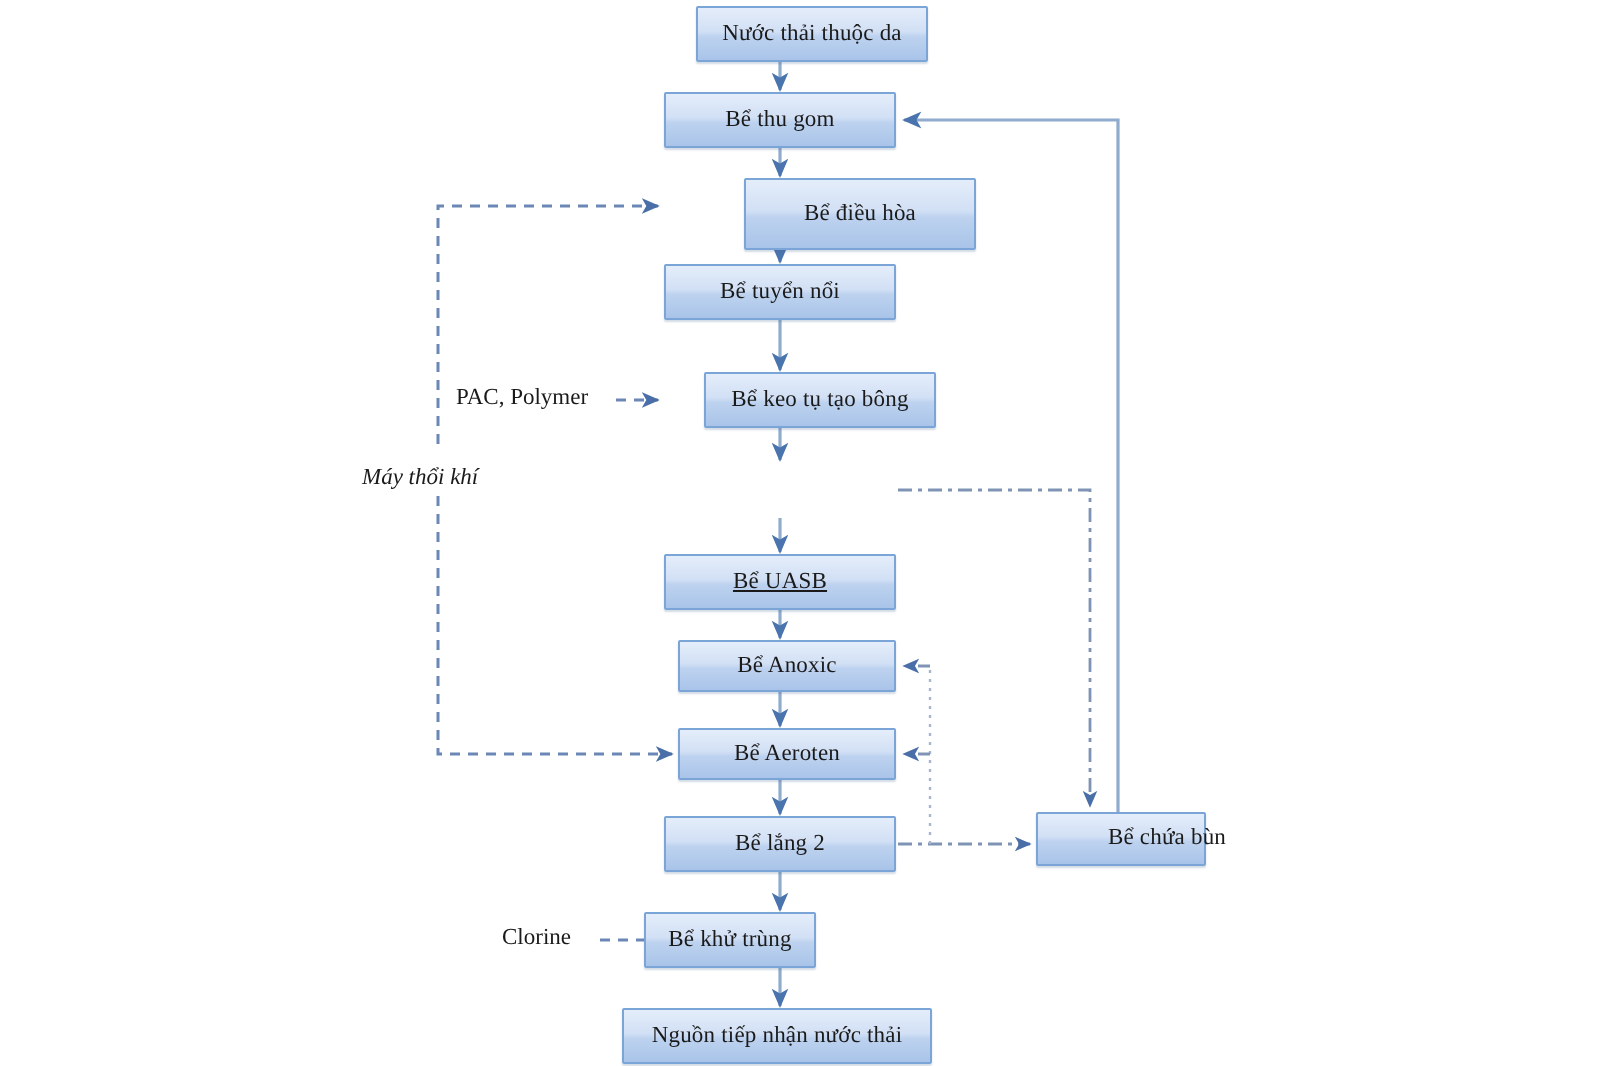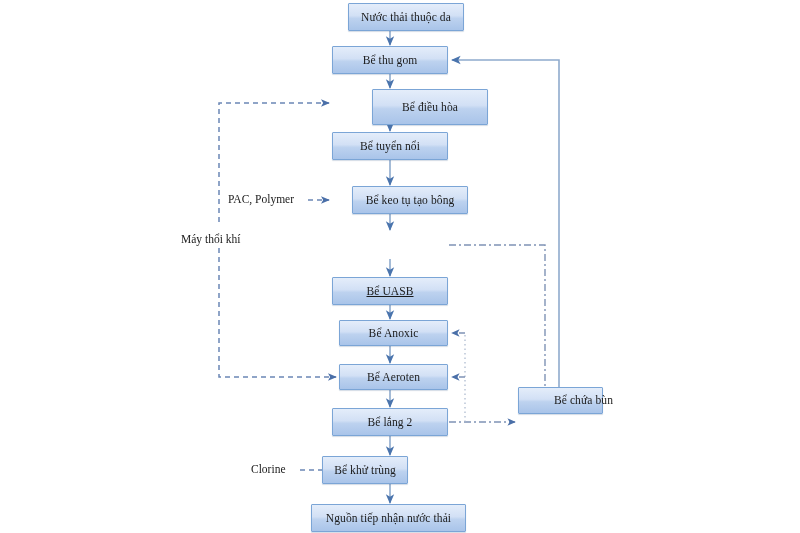--- a/index.html
+++ b/index.html
@@ -106,19 +106,19 @@
   <div class="node" style="left:332px;top:46px;width:116px;height:28px;">Bể thu gom</div>
   <div class="node" style="left:332px;top:89px;width:116px;height:36px;margin-left:40px;">Bể điều hòa</div>
   <div class="node" style="left:332px;top:132px;width:116px;height:28px;">Bể tuyển nổi</div>
   <div class="node" style="left:332px;top:186px;width:116px;height:28px;margin-left:20px;">Bể keo tụ tạo bông</div>
   <div class="node" style="left:332px;top:277px;width:116px;height:28px;text-decoration:underline;">Bể UASB</div>
   <div class="node" style="left:339px;top:320px;width:109px;height:26px;font-family:Liberation Serif, serif;">Bể Anoxic</div>
   <div class="node" style="left:339px;top:364px;width:109px;height:26px;">Bể Aeroten</div>
   <div class="node" style="left:332px;top:408px;width:116px;height:28px;">Bể lắng 2</div>
   <div class="node" style="left:322px;top:456px;width:86px;height:28px;">Bể khử trùng</div>
   <div class="node" style="left:311px;top:504px;width:155px;height:28px;">Nguồn tiếp nhận nước thải</div>
-  <div class="node" style="left:518px;top:387px;width:85px;height:27px;padding-left:46px;">Bể chứa bùn</div>
+  <div class="node" style="left:518px;top:406px;width:85px;height:27px;padding-left:46px;">Bể chứa bùn</div>
 
   <div class="side-label" style="left:228px;top:193px;">PAC, Polymer</div>
-  <div class="side-label" style="left:181px;top:233px;">Máy thổi khí</div>
+  <div class="side-label" style="left:181px;top:233px;font-style:italic;">Máy thổi khí</div>
   <div class="side-label" style="left:251px;top:463px;">Clorine</div>
 
 </div>
 
 </body></html>

